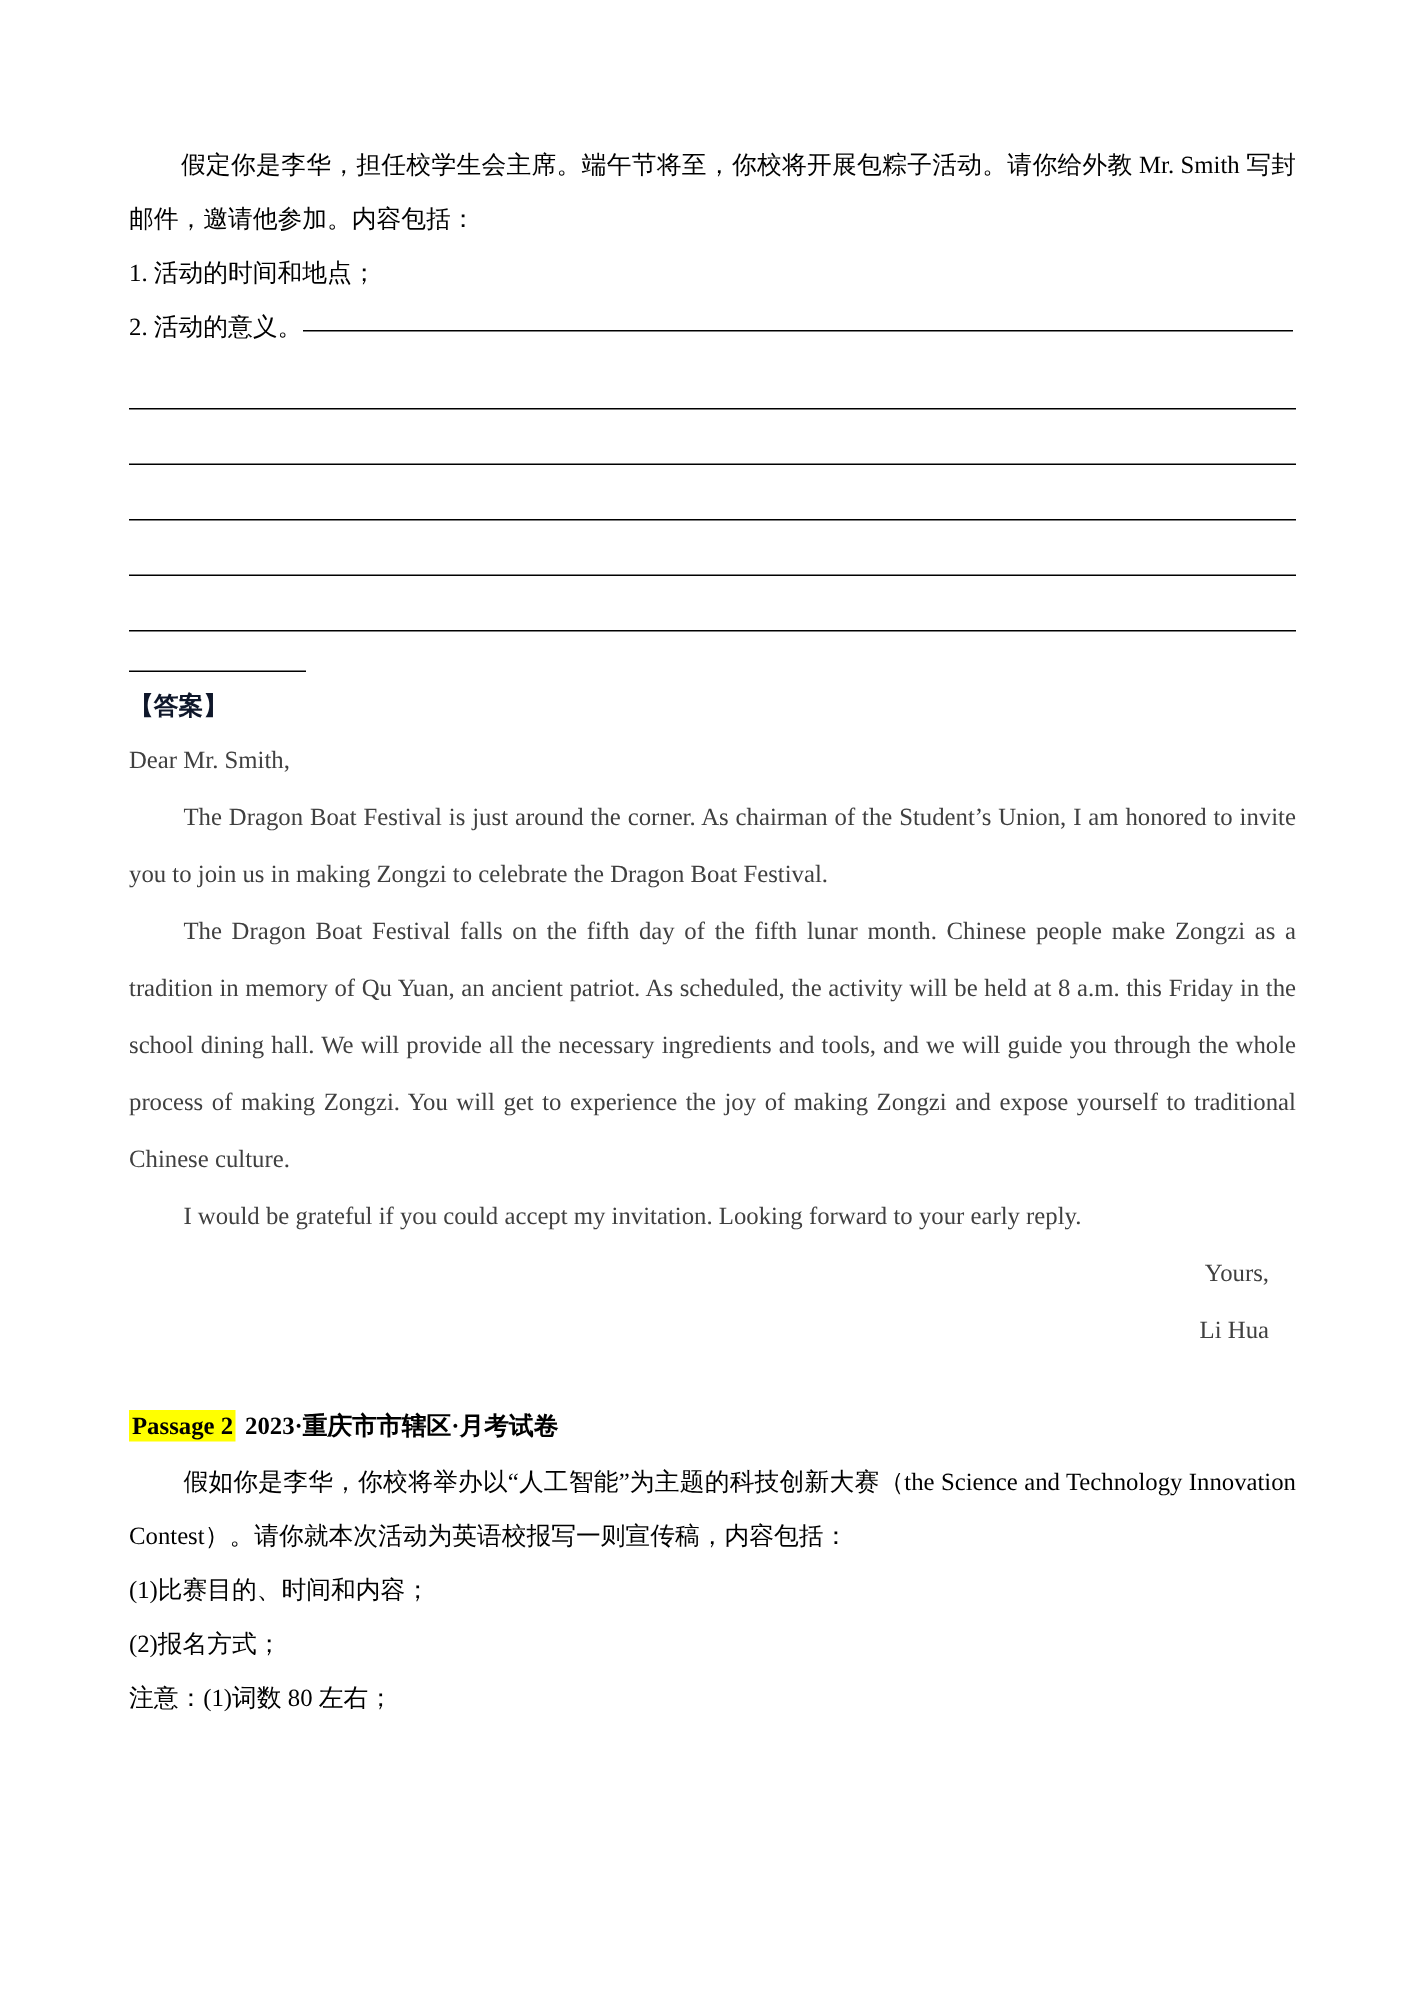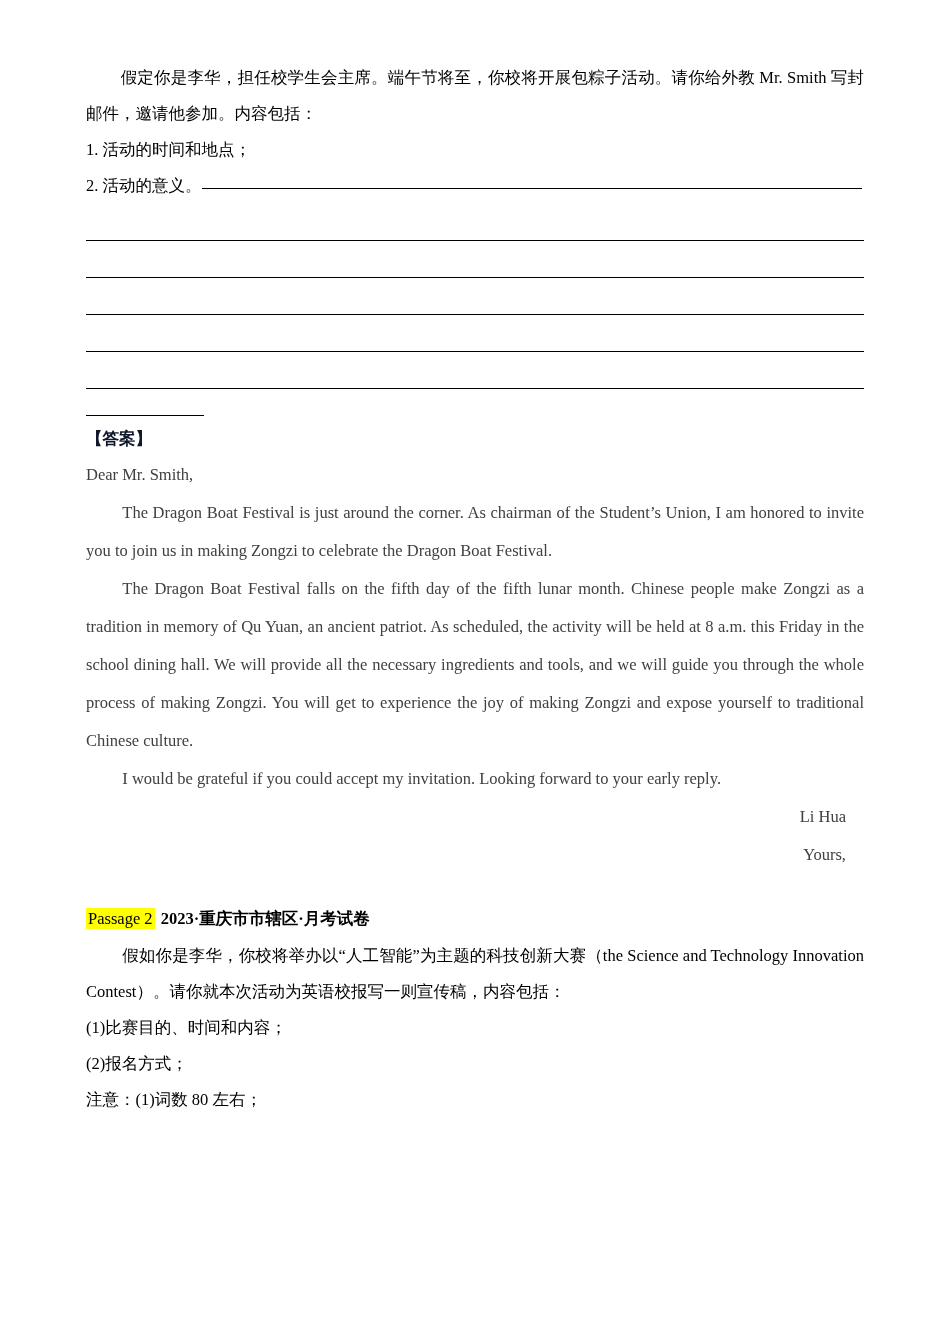--- a/index.html
+++ b/index.html
@@ -14,21 +14,21 @@
     color: #000000;
     position: relative;
     overflow: hidden;
   }
   .page {
     position: absolute;
     left: 0; top: 0;
     width: 950px;
     height: 1344px;
     box-sizing: border-box;
-    padding: 60px 86px 0 86px;
+    padding: 92px 86px 0 86px;
   }
   .prompt-block {
     font-size: 16.5px;
     line-height: 36px;
     text-align: justify;
     color: #000;
   }
   .prompt-para {
     text-indent: 2.1em;
     margin: 0;
@@ -82,21 +82,21 @@
   }
   .passage-head {
     margin-top: 30px;
     font-size: 16.5px;
     line-height: 30px;
     font-weight: bold;
   }
   .passage-tag {
     background: #ffff00;
     color: #000;
-    font-weight: normal;
+    font-weight: bold;
     padding: 1px 2px;
   }
   .passage-title {
     font-weight: bold;
     margin-left: 6px;
     text-align: right;
   }
   .sub-prompt {
     margin-top: 4px;
     font-size: 16.5px;
@@ -126,22 +126,22 @@
     <div class="blank-line short"></div>
   </div>
 
   <div class="answer-label">【答案】</div>
 
   <div class="answer-body">
     <p>Dear Mr. Smith,</p>
     <p class="indent">The Dragon Boat Festival is just around the corner. As chairman of  the Student’s Union, I am honored to invite you to join us in making Zongzi to celebrate the Dragon Boat Festival.</p>
     <p class="indent">The Dragon Boat Festival falls on the fifth day of the fifth lunar month. Chinese people make Zongzi as a tradition in memory of Qu Yuan, an ancient patriot. As scheduled, the activity will be held at 8 a.m. this Friday in the school dining hall. We will provide all the necessary ingredients and tools, and we will guide you through the whole process of making Zongzi. You will get to experience the joy of making Zongzi and expose yourself to traditional Chinese culture.</p>
     <p class="indent">I would be grateful if you could accept my invitation. Looking forward to your early reply.</p>
+    <p class="right">Yours,</p>
     <p class="right">Li Hua</p>
-    <p class="right">Yours,</p>
   </div>
 
   <div class="passage-head">
     <span class="passage-tag">Passage 2</span><span class="passage-title">2023·重庆市市辖区·月考试卷</span>
   </div>
 
   <div class="sub-prompt">
     <p class="indent">假如你是李华，你校将举办以“人工智能”为主题的科技创新大赛（the Science and Technology Innovation Contest）。请你就本次活动为英语校报写一则宣传稿，内容包括：</p>
     <p>(1)比赛目的、时间和内容；</p>
     <p>(2)报名方式；</p>

